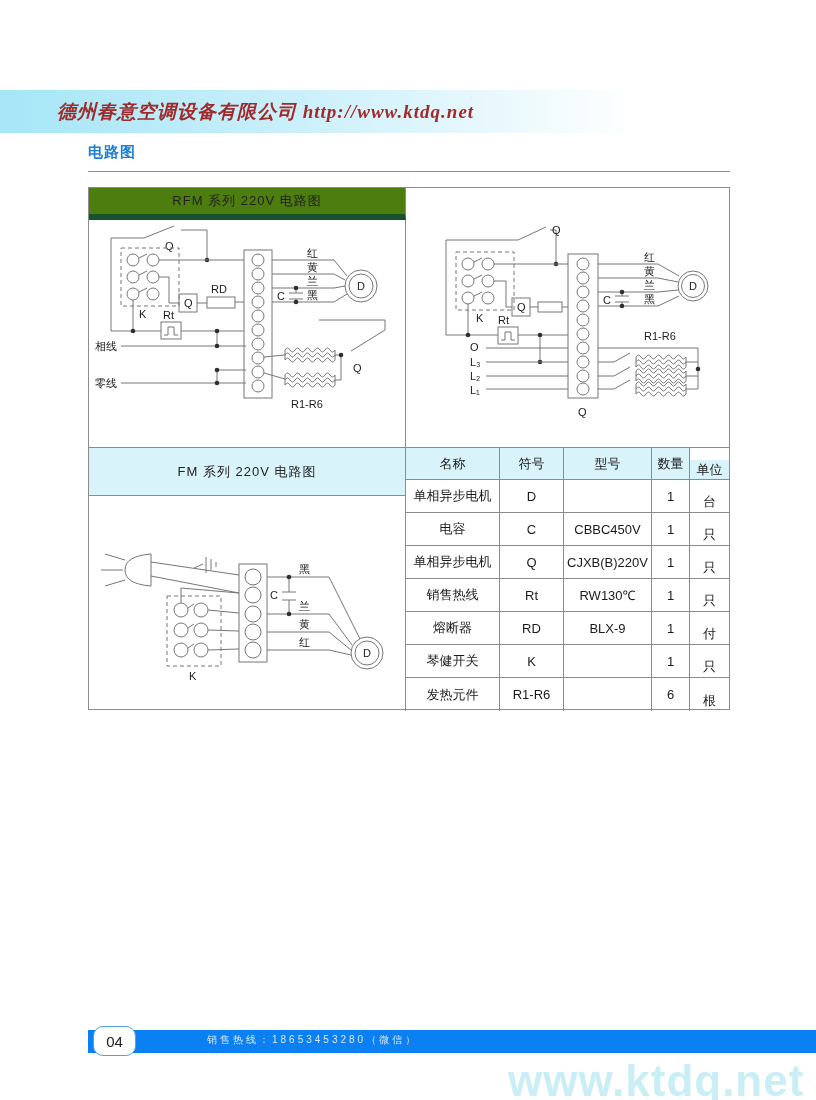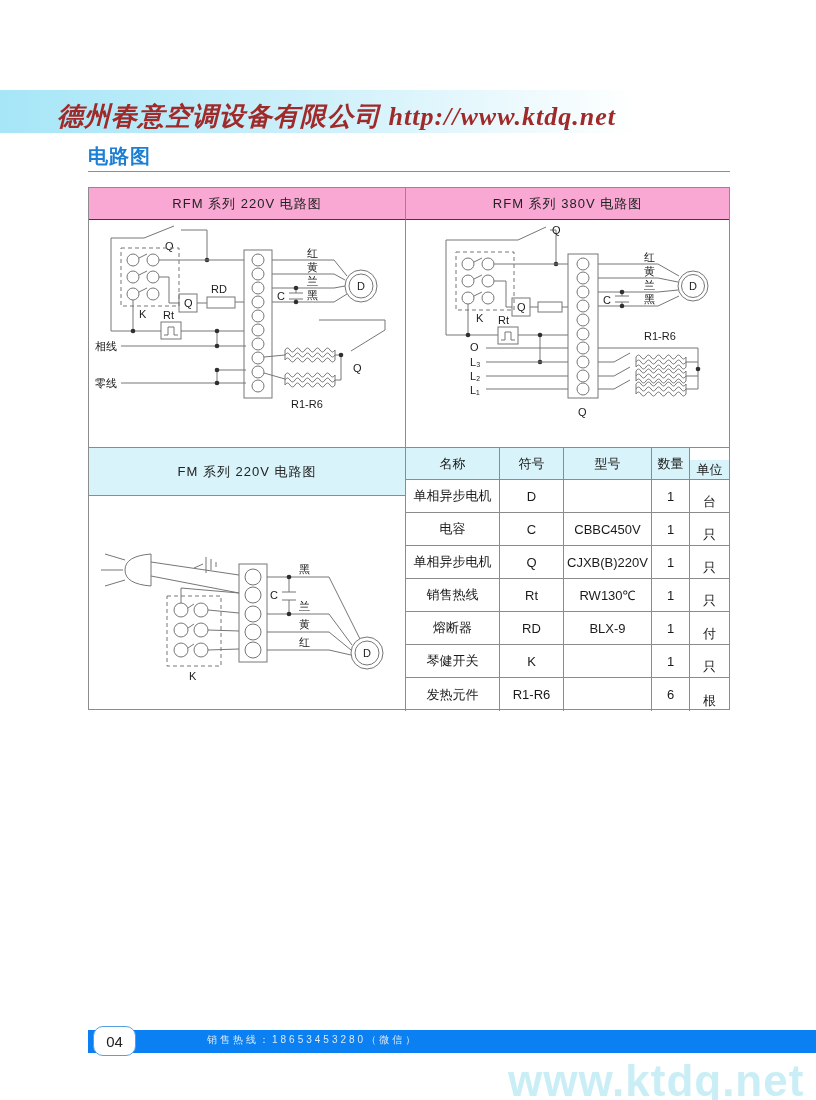--- a/index.html
+++ b/index.html
@@ -10,37 +10,37 @@
     font-family:"Liberation Sans", sans-serif; color:#1a1a1a;
   }
   
   .band {
     position:absolute; left:0; top:90px; width:816px; height:43px;
     background:linear-gradient(90deg,#a6e6f7 0%,#c9effa 35%,#ffffff 78%);
   }
   .company {
     position:absolute; left:57px; top:9px;
     font-family:"Liberation Serif", serif; font-style:italic; font-weight:bold;
-    font-size:26px; letter-spacing:1px; color:#a02a2a; white-space:nowrap;
+    font-size:19px; letter-spacing:1px; color:#a02a2a; white-space:nowrap;
   }
   
   .section-title {
     position:absolute; left:88px; top:143px;
-    color:#1b7fd6; font-size:20px; font-weight:bold; letter-spacing:1px;font-family:Liberation Serif, serif;
+    color:#1b7fd6; font-size:15px; font-weight:bold; letter-spacing:1px;font-family:Liberation Serif, serif;
   }
   .section-rule {
     position:absolute; left:88px; top:171px; width:642px; height:1px;
     background:#4f9fe0;
   }
   
   .tbl { position:absolute; left:88px; top:187px; width:642px; height:523px;
          border:1px solid #8c8c8c; background:#fff; }
   .row-top { display:flex; height:32px; }
   .hcell {
-    background:#f9a8d4; border-bottom:1px solid #14532d;
+    background:#4d7c0f; border-bottom:6px solid #14532d;
     display:flex; align-items:center; justify-content:center;
     font-size:13px; color:#222; letter-spacing:1px;
   }
   .hcell.l { width:317px; border-right:1px solid #8c8c8c; }
   .hcell.r { width:323px; }
   .row-diag { display:flex; height:228px; }
   .dcell { border-bottom:1px solid #8c8c8c; }
   .dcell.l { width:317px; border-right:1px solid #8c8c8c; }
   .dcell.r { width:323px; }
   .row-bot { display:flex; height:263px; }
@@ -95,21 +95,20 @@
     <div class="company">德州春意空调设备有限公司 http://www.ktdq.net</div>
   </div>
 
   <div class="section-title">电路图</div>
   <div class="section-rule"></div>
 
   <div class="tbl">
 
     <div class="row-top">
       <div class="hcell l">RFM 系列 220V 电路图</div>
-      <div class="hcell r">RFM 系列 380V 电路图</div>
     </div>
 
     <div class="row-diag">
       <div class="dcell l">
         <svg width="316" height="227" viewBox="0 0 316 227">
 
           <g>
             <rect class="w" x="155" y="30" width="28" height="148"></rect>
             <circle class="w" cx="169" cy="40" r="6"></circle>
               <circle class="w" cx="169" cy="54" r="6"></circle>

